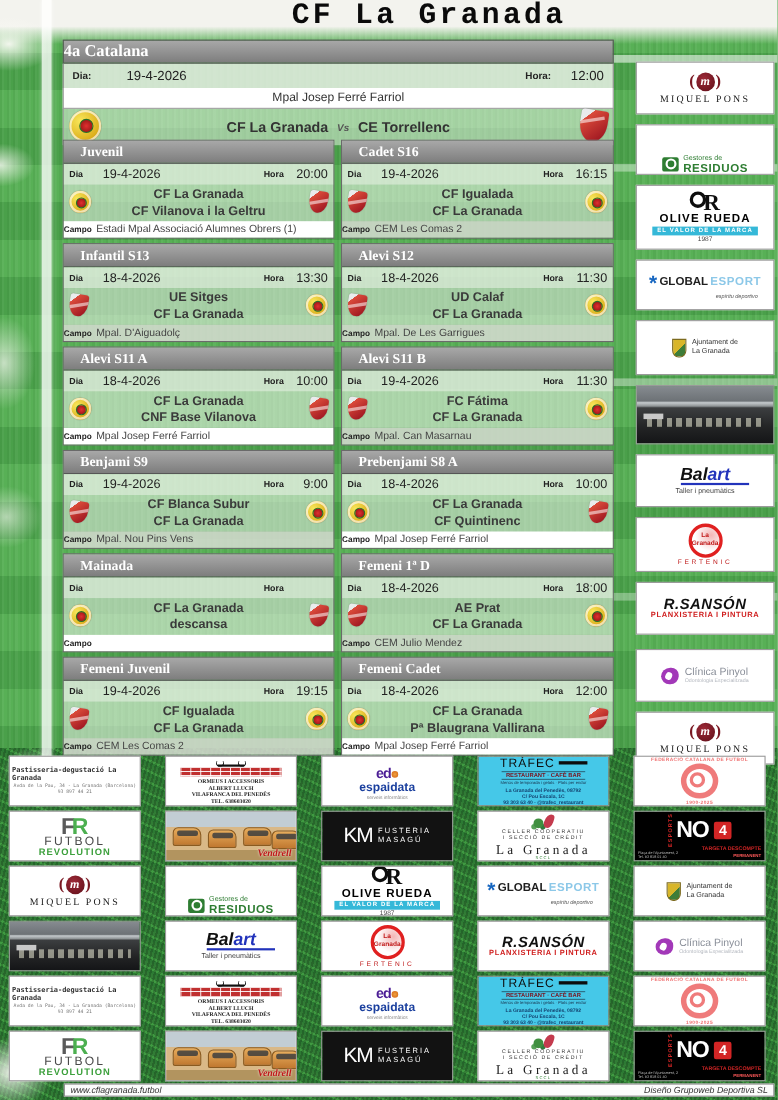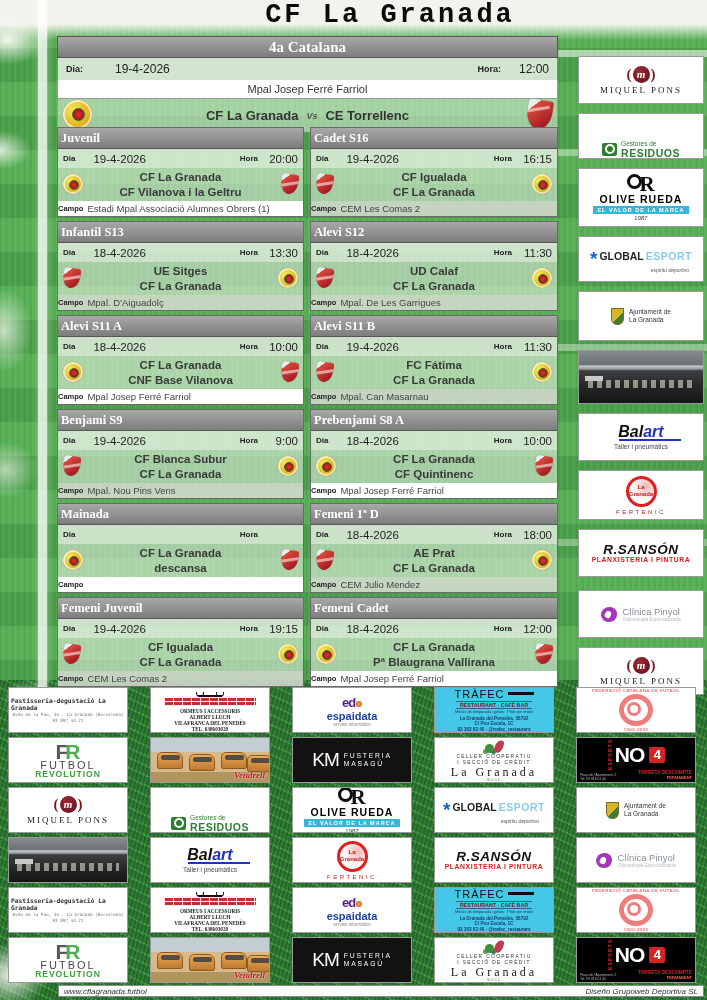--- a/index.html
+++ b/index.html
@@ -23,21 +23,21 @@
       radial-gradient(ellipse 45px 40px at 6px 470px, rgba(250,250,245,.6), rgba(250,250,245,0) 70%),
       radial-gradient(ellipse 55px 45px at 10px 975px, rgba(250,250,245,.9), rgba(250,250,245,0) 70%),
       radial-gradient(ellipse 40px 30px at 30px 700px, rgba(250,250,245,.5), rgba(250,250,245,0) 70%);}
   .top-strip{position:absolute;top:0;left:0;right:0;height:40px;background:linear-gradient(#f3f3ee 60%, rgba(243,243,238,0));}
   
   .title{position:absolute;top:0px;left:180px;width:420px;text-align:center;
     font-family:"Liberation Mono","DejaVu Sans Mono",monospace;font-weight:bold;font-size:27px;letter-spacing:3px;color:#0a0a0a;}
   .panel{position:absolute;left:57px;top:36px;width:501px;}
   .bar{background:linear-gradient(#a8a8a8,#7d7d7d);border:1px solid #565656;color:#fff;
     font-family:"Liberation Serif",serif;font-weight:bold;}
-  .league-bar{height:20px;text-align:center;font-size:15px;line-height:20px;font-family:Liberation Serif, serif;}
+  .league-bar{height:20px;font-size:15px;line-height:20px;font-family:Liberation Serif, serif;}
   .m-dia{display:flex;align-items:center;height:22px;background:rgba(233,241,230,.85);border-left:1px solid #888;border-right:1px solid #888;padding:0 8px;font-size:11px;color:#222;}
   .m-dia .lbl{font-weight:bold;font-size:9px;}
   .m-dia .date{margin-left:32px;font-size:12px;}
   .m-dia .sp{flex:1;}
   .m-dia .time{width:48px;text-align:right;font-size:12px;}
   .m-venue{height:18px;background:#fff;border:1px solid #999;border-top:none;text-align:center;font-size:11px;line-height:18px;color:#333;}
   .m-match{position:relative;height:33px;background:rgba(228,240,225,.55);border-left:1px solid #999;border-right:1px solid #999;display:flex;align-items:center;justify-content:center;gap:8px;font-size:13px;font-weight:bold;color:#333;}
   .m-match .vs{font-size:9px;font-style:italic;color:#555;font-weight:bold;}
   
   .crest-g{position:relative;display:inline-block;width:20px;height:20px;border-radius:50%;
@@ -48,21 +48,21 @@
     border-radius:3px 3px 50% 50%/3px 3px 62% 62%;box-shadow:0 0 1px #777;}
   .crest-s i{position:absolute;left:-2px;top:8px;width:24px;height:3px;background:rgba(255,255,255,.55);transform:rotate(-18deg);}
   .crest.big .crest-g{width:29px;height:29px;}
   .crest.big .crest-g i{width:11px;height:11px;margin:-6px 0 0 -6px;}
   .crest.big .crest-s{width:25px;height:29px;}
   .crest.abs-l{position:absolute;left:5px;top:50%;transform:translateY(-50%);}
   .crest.abs-r{position:absolute;right:5px;top:50%;transform:translateY(-50%);}
   
   #categories{position:absolute;left:57px;top:127px;width:501px;display:grid;grid-template-columns:247px 248px;column-gap:6px;row-gap:4px;}
   .cat-block{border:1px solid #6a6a6a;height:88px;background:rgba(255,255,255,.12);}
-  .cat-header{height:20px;line-height:20px;padding-left:3px;font-size:12.5px;background:linear-gradient(#a8a8a8,#7d7d7d);color:#fff;font-family:"Liberation Serif",serif;font-weight:bold;border-bottom:1px solid #565656;}
+  .cat-header{height:20px;line-height:20px;padding-left:15px;font-size:12.5px;background:linear-gradient(#a8a8a8,#7d7d7d);color:#fff;font-family:"Liberation Serif",serif;font-weight:bold;border-bottom:1px solid #565656;}
   .c-dia{display:flex;align-items:center;height:19px;background:rgba(230,240,227,.8);padding:0 5px;color:#222;}
   .c-dia .lbl{font-weight:bold;font-size:8px;}
   .c-dia .date{margin-left:18px;font-size:11.5px;flex:1;}
   .c-dia .time{width:40px;text-align:right;font-size:11.5px;}
   .c-teams{position:relative;height:33px;background:rgba(234,242,231,.5);display:flex;flex-direction:column;align-items:center;justify-content:center;line-height:15px;}
   .c-teams div{font-size:11.5px;font-weight:bold;color:#3a3a3a;}
   .c-campo{display:flex;align-items:center;height:15px;background:rgba(213,219,208,.85);padding:0 0;gap:4px;}
   .c-campo.white{background:#fff;}
   .c-campo .lbl{font-weight:bold;font-size:7.5px;color:#222;}
   .c-campo .val{font-size:9.5px;color:#444;white-space:nowrap;overflow:hidden;}

